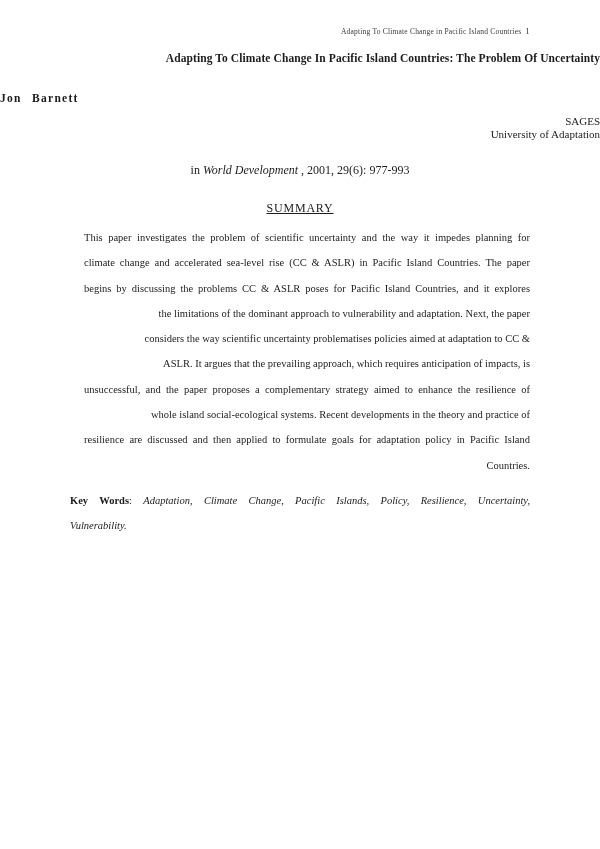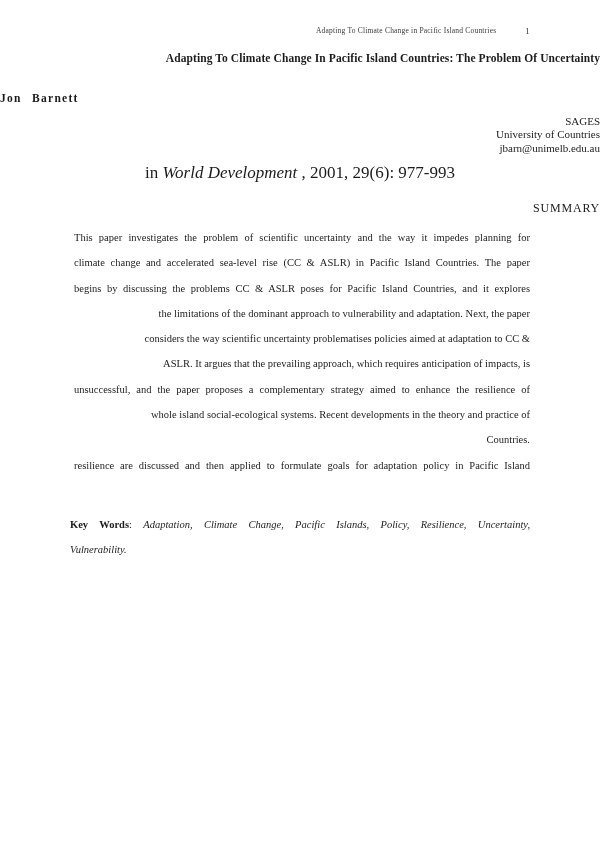--- a/index.html
+++ b/index.html
@@ -16,22 +16,22 @@
     color: #1c1c1c;
     overflow: hidden;
   }
   .running-header {
     position: absolute;
     top: 26px;
     right: 70px;
     font-size: 7.5px;
     color: #3a3a3a;
     display: flex;
-    align-items: flex-start;
-    gap: 29px;
+    align-items: center;
+    gap: 4px;
     letter-spacing: 0.2px;
   }
   .running-header .page-num {
     font-size: 9px;
   }
   .paper-title {
     position: absolute;
     top: 52px;
     left: 0;
     right: 0;
@@ -59,39 +59,40 @@
     text-align: right;
     font-size: 11px;
     line-height: 13.3px;
   }
   .citation {
     position: absolute;
     top: 163px;
     left: 0;
     right: 0;
     text-align: center;
-    font-size: 17px;
+    font-size: 12px;
     white-space: pre;
   }
   .citation .journal {
     font-style: italic;
   }
   .summary-heading {
     position: absolute;
     top: 201px;
     left: 0;
     right: 0;
-    text-align: right;
+    text-align: center;
     font-size: 12px;
     letter-spacing: 0.8px;
+    text-decoration: underline;
   }
   .summary-body {
     position: absolute;
     top: 225px;
-    left: 74px;
+    left: 84px;
     right: 70px;
     font-size: 10.5px;
   }
   .summary-body .line {
     line-height: 25.3px;
     text-align: right;
   }
   .summary-body .line.j {
     text-align: justify;
     text-align-last: justify;
@@ -100,21 +101,20 @@
     position: absolute;
     top: 488px;
     left: 70px;
     right: 70px;
     font-size: 10.5px;
   }
   .keywords .kw-line1 {
     line-height: 25.3px;
     text-align: justify;
     text-align-last: justify;
-    margin-top: 24px;
   }
   .keywords .kw-line2 {
     line-height: 25.3px;
     font-style: italic;
   }
   .keywords .kw-label {
     font-weight: bold;
     font-style: normal;
   }
   .keywords .kw-sep {
@@ -134,39 +134,38 @@
     <span>Adapting To Climate Change in Pacific Island Countries</span>
     <span class="page-num">1</span>
   </div>
 
   <div class="paper-title">Adapting To Climate Change In Pacific Island Countries: The Problem Of Uncertainty</div>
 
   <div class="author-name">Jon Barnett</div>
 
   <div class="affiliation">
     <div>SAGES</div>
-    <div>University of Countries</div>
-    <div>jbarn@unimelb.edu.au</div>
+    <div>University of Adaptation</div>
   </div>
 
   <div class="citation"><span>in </span><span class="journal">World Development</span><span> , 2001, 29(6): 977-993</span></div>
 
   <div class="summary-heading">SUMMARY</div>
 
   <div class="summary-body">
     <div class="line j">This paper investigates the problem of scientific uncertainty and the way it impedes planning for</div>
     <div class="line j">climate change and accelerated sea-level rise (CC &amp; ASLR) in Pacific Island Countries. The paper</div>
     <div class="line j">begins by discussing the problems CC &amp; ASLR poses for Pacific Island Countries, and it explores</div>
     <div class="line">the limitations of the dominant approach to vulnerability and adaptation. Next, the paper</div>
     <div class="line">considers the way scientific uncertainty problematises policies aimed at adaptation to CC &amp;</div>
     <div class="line">ASLR. It argues that the prevailing approach, which requires anticipation of impacts, is</div>
     <div class="line j">unsuccessful, and the paper proposes a complementary strategy aimed to enhance the resilience of</div>
     <div class="line">whole island social-ecological systems. Recent developments in the theory and practice of</div>
+    <div class="line j">resilience are discussed and then applied to formulate goals for adaptation policy in Pacific Island</div>
     <div class="line">Countries.</div>
-    <div class="line j">resilience are discussed and then applied to formulate goals for adaptation policy in Pacific Island</div>
   </div>
 
   <div class="keywords">
     <div class="kw-line1"><span class="kw-label">Key Words</span><span class="kw-sep">: </span><span class="kw-terms">Adaptation, Climate Change, Pacific Islands, Policy, Resilience, Uncertainty,</span></div>
     <div class="kw-line2">Vulnerability.</div>
   </div>
 
 </div>
 
 </body></html>

